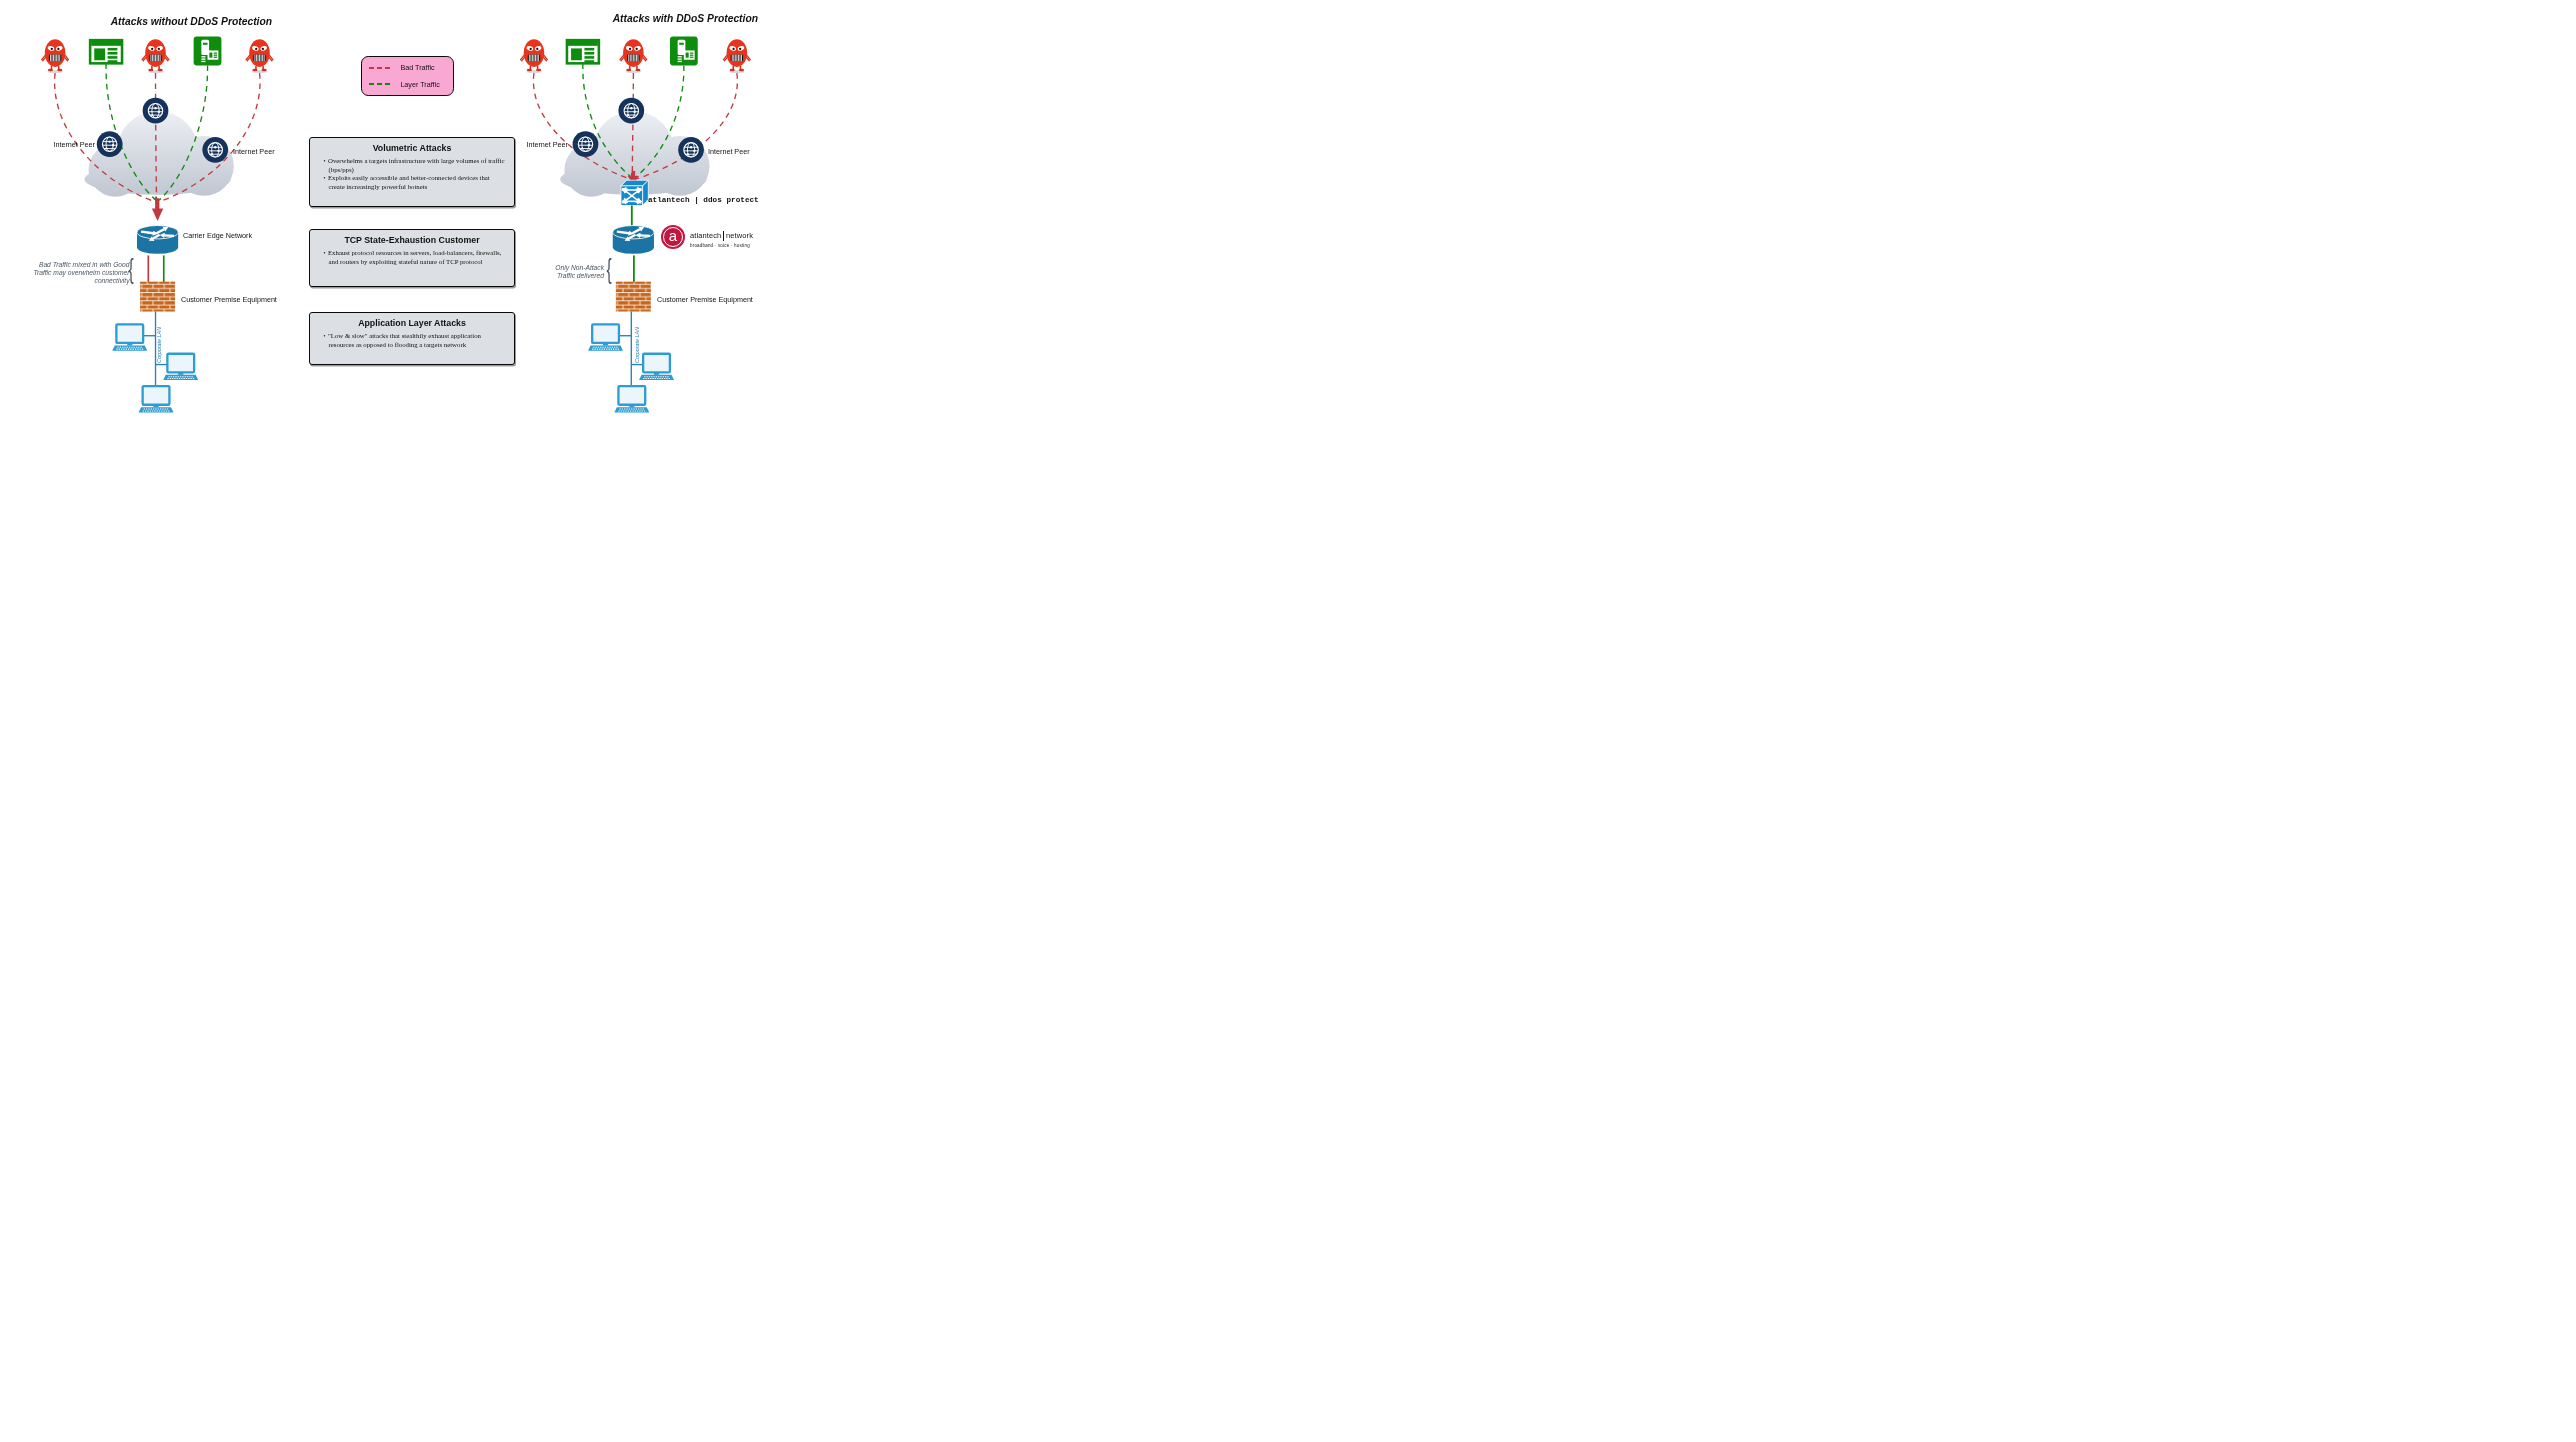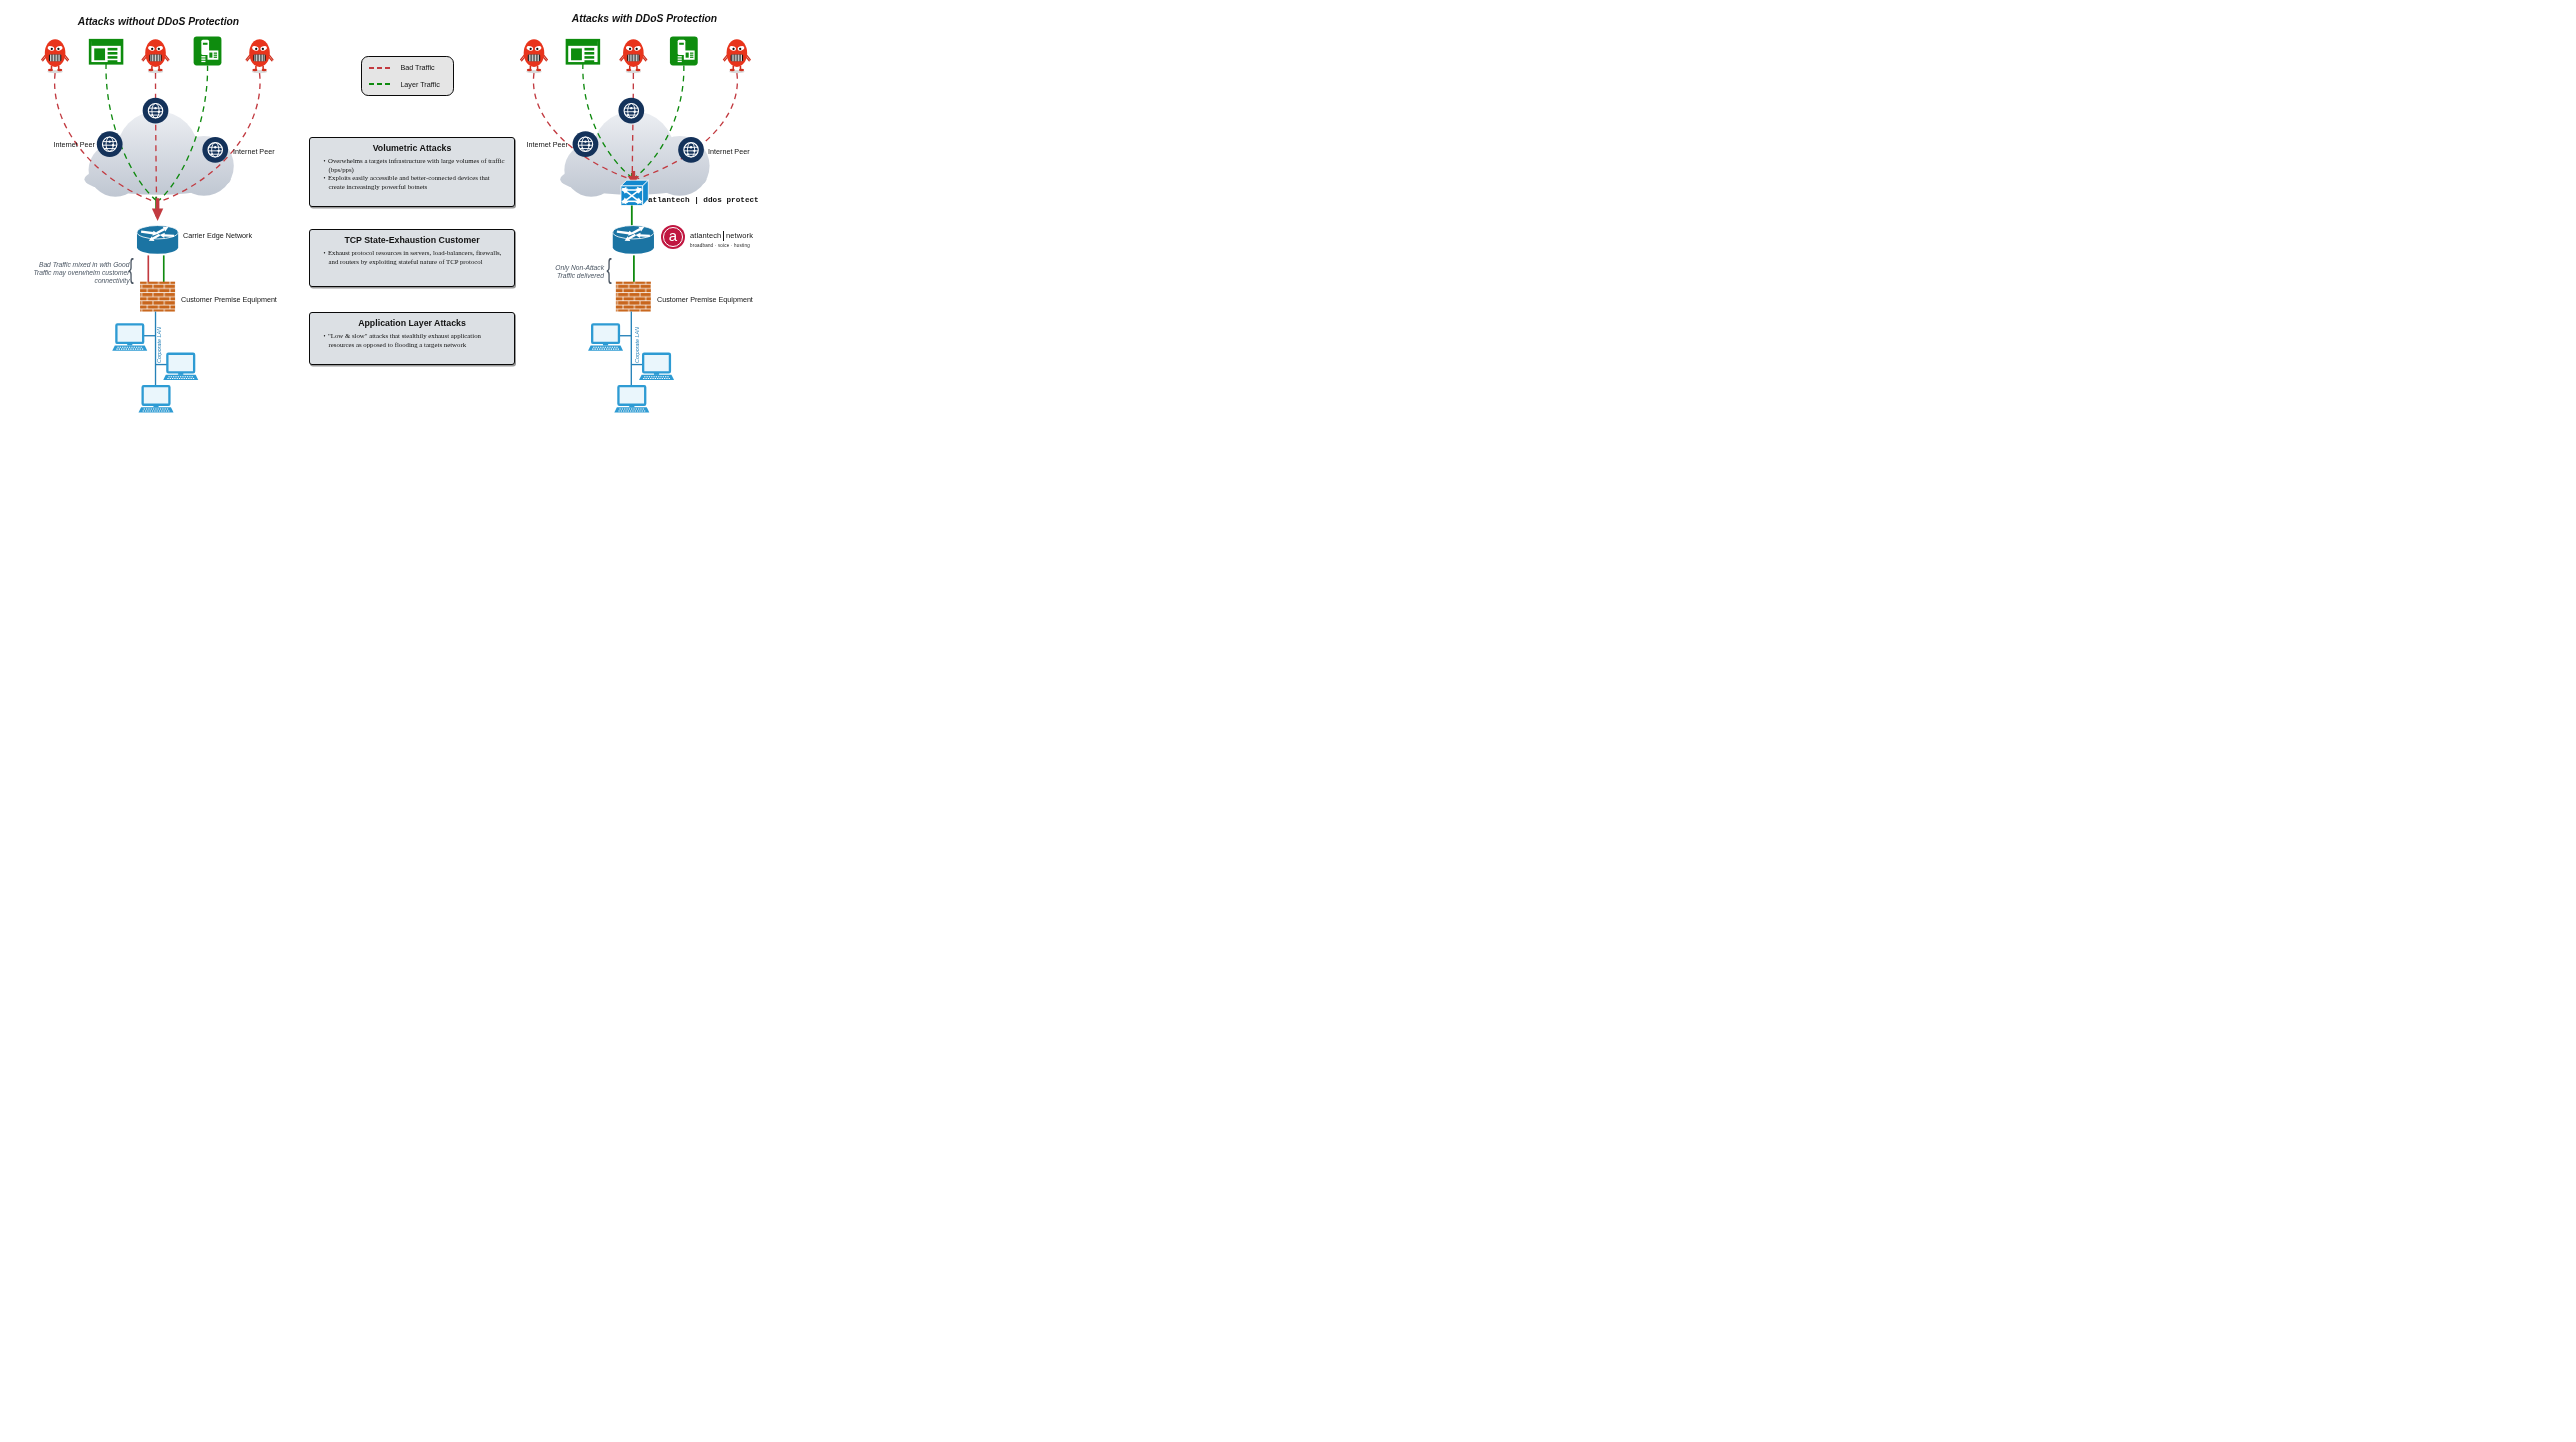--- a/index.html
+++ b/index.html
@@ -1,28 +1,28 @@
 <!DOCTYPE html>
 <html style="font-size:8.2px"><head>
 <meta charset="utf-8">
 <style>
   html,body{margin:0;padding:0;background:#fff;}
   #stage{position:relative;width:793px;height:414px;background:#fff;overflow:hidden;
          font-family:"Liberation Sans",sans-serif;color:#111;}
   #gfx{position:absolute;left:0;top:0;width:793px;height:414px;}
   .abs{position:absolute;}
-  .title{font-size:10.3px;font-weight:bold;font-style:italic;text-align:center;width:227px;}
+  .title{font-size:10.3px;font-weight:bold;font-style:italic;text-align:right;width:227px;}
   .peer-label{font-size:7.2px;white-space:nowrap;}
   .node-label{font-size:7.2px;white-space:nowrap;text-align:center;}
   .note{font-size:6.7px;font-style:italic;color:#4b5663;line-height:1.16;white-space:pre-line;text-align:right;}
   .brace{font-size:24px;color:#4b5663;font-weight:400;transform:scale(0.65,1.15);transform-origin:center;line-height:1;}
   .lan-label{font-size:5.4px;font-style:italic;color:#2581b8;width:62px;text-align:center;
              transform:rotate(-90deg);transform-origin:center;white-space:nowrap;}
   .legend{left:361px;top:56px;width:93px;height:40px;border:1px solid #0a0a0a;border-radius:7.2px;
-          background:#e5e5e5;box-sizing:border-box;display:flex;flex-direction:column;justify-content:center;gap:7.7px;padding:5.2px 7.2px;}
+          background:#f9a8d4;box-sizing:border-box;display:flex;flex-direction:column;justify-content:center;gap:7.7px;padding:5.2px 7.2px;}
   .legend-row{display:flex;align-items:center;gap:6.2px;}
   .dash-sample{width:25px;height:2.1px;flex:0 0 25px;}
   .dash-bad{background:repeating-linear-gradient(90deg,#c23a40 0 4.6px,transparent 4.6px 8.2px);}
   .dash-good{background:repeating-linear-gradient(90deg,#0f8a0f 0 4.6px,transparent 4.6px 8.2px);}
   .legend-label{font-size:7.2px;}
   .infobox{left:309px;width:206px;border:1.5px solid #0a0a0a;border-radius:3px;background:#dce0e4;
            box-sizing:border-box;box-shadow:1px 1.5px 0 rgba(0,0,0,0.4);padding:4.1px 7.2px 3.1px 7.2px;}
   .box-title{font-size:8.8px;font-weight:bold;text-align:center;margin:1px 0 3.6px 0;}
   .infobox ul{margin:0;padding:0 1px 0 5.2px;list-style:none;}
   .infobox li{font-family:"Liberation Serif",serif;font-size:6.8px;line-height:1.3;padding-left:6.2px;}

